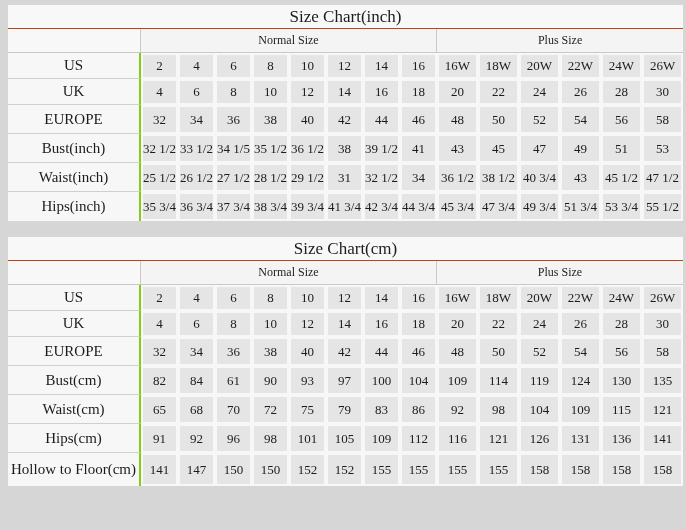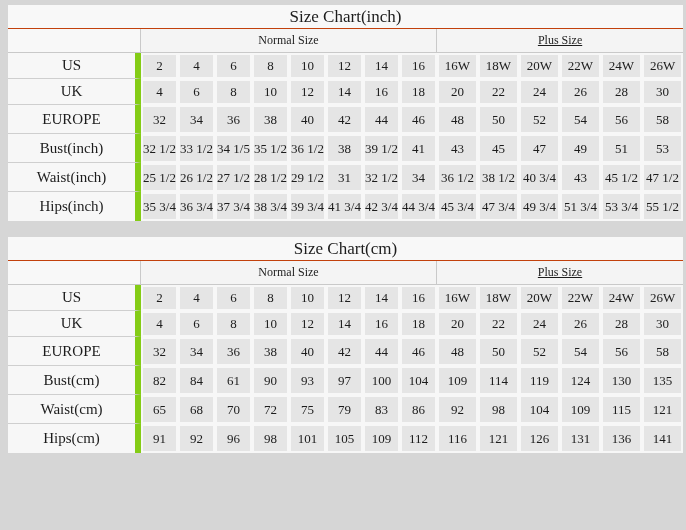--- a/index.html
+++ b/index.html
@@ -44,28 +44,28 @@
     height: 23px;
   }
   .group-cell {
     text-align: center;
     font-size: 12px;
     height: 23px;
     background: #f4f4f4;
     border-bottom: 1px solid #c9c9c9;
     border-right: 1px solid #c9c9c9;
   }
-  .group-cell:last-child { border-right: none; text-decoration: underline; }
+  .group-cell:last-child { border-right: none; }
 
   .label-cell {
     background: #f7f7f7;
     text-align: center;
     font-size: 15px;
     border-bottom: 1px solid #cfcfcf;
-    border-right: 6px solid #84cc16;
+    border-right: 2px solid #84cc16;
   }
   tbody tr:last-child .label-cell { border-bottom: none; }
 
   .value-cell {
     background: #e5e5e5;
     text-align: center;
     font-size: 13px;
     border: 2px solid #f7f7f7;
   }
 
@@ -332,15 +332,32 @@
           <td class="value-cell">105</td>
           <td class="value-cell">109</td>
           <td class="value-cell">112</td>
           <td class="value-cell">116</td>
           <td class="value-cell">121</td>
           <td class="value-cell">126</td>
           <td class="value-cell">131</td>
           <td class="value-cell">136</td>
           <td class="value-cell">141</td>
         </tr>
+        <tr class="data-row">
+          <td class="label-cell">Hollow to Floor(cm)</td>
+          <td class="value-cell">141</td>
+          <td class="value-cell">147</td>
+          <td class="value-cell">150</td>
+          <td class="value-cell">150</td>
+          <td class="value-cell">152</td>
+          <td class="value-cell">152</td>
+          <td class="value-cell">155</td>
+          <td class="value-cell">155</td>
+          <td class="value-cell">155</td>
+          <td class="value-cell">155</td>
+          <td class="value-cell">158</td>
+          <td class="value-cell">158</td>
+          <td class="value-cell">158</td>
+          <td class="value-cell">158</td>
+        </tr>
       </tbody>
     </table>
 </div>
 
 </body></html>

